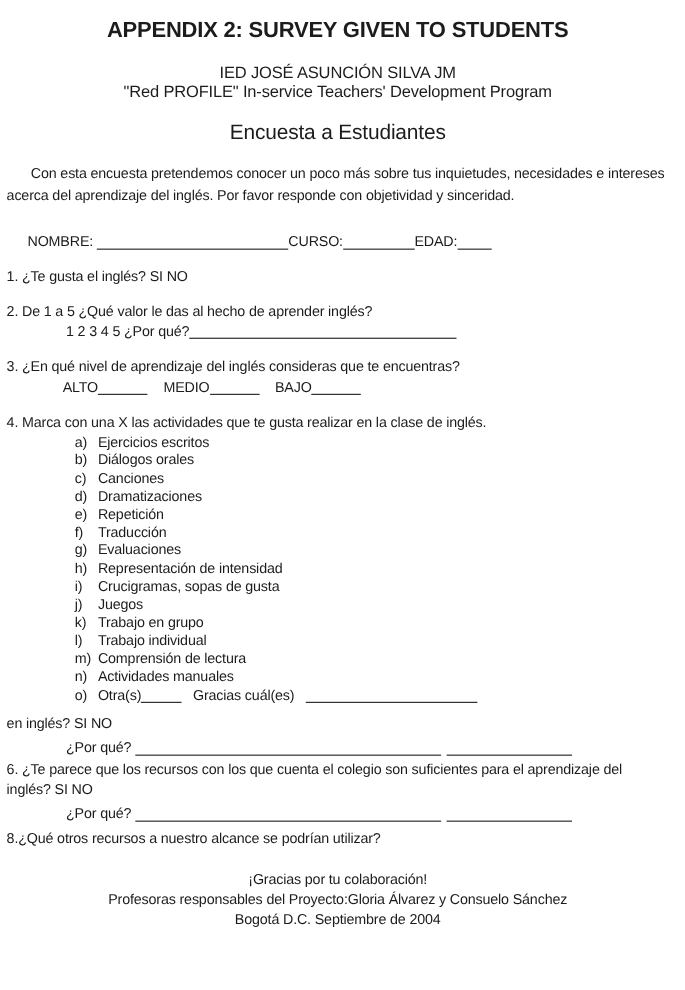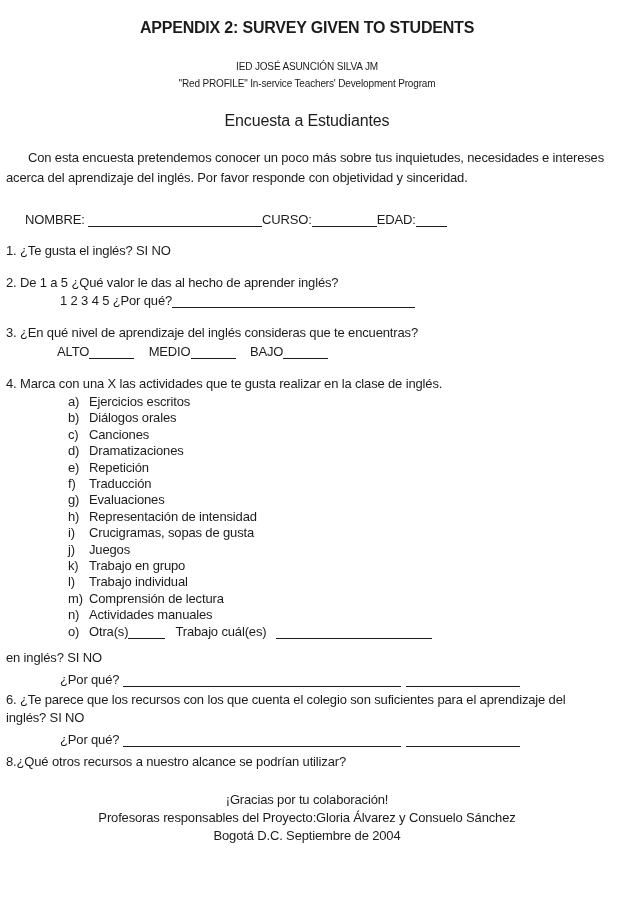--- a/index.html
+++ b/index.html
@@ -11,23 +11,23 @@
     background:#ffffff;
     color:#1c1c1c;
     font-family:"Liberation Sans",sans-serif;
     font-size:13px;line-height:18px;
     letter-spacing:-0.15px;
     box-sizing:border-box;
     padding:18px 15px 8px 6px;
     overflow:hidden;
   }
   .center{text-align:center;}
-  .title{font-size:16px;font-weight:700;line-height:20px;letter-spacing:-0.2px;}
-  .institution{margin-top:20px;font-size:10px;line-height:17px;}
-  .subtitle{margin-top:20px;font-size:16px;line-height:17px;}
+  .title{font-size:20px;font-weight:700;line-height:20px;letter-spacing:-0.2px;}
+  .institution{margin-top:20px;font-size:15px;line-height:17px;}
+  .subtitle{margin-top:20px;font-size:19px;line-height:17px;}
   .intro{margin-top:19px;line-height:20px;}
   .intro .l1{padding-left:22px;white-space:nowrap;}
   .intro .l2{white-space:nowrap;}
   .blank{
     display:inline-block;
     border-bottom:1.5px solid #1c1c1c;
     height:14px;
     vertical-align:-3px;
   }
   .form-row{margin-top:23px;padding-left:19px;white-space:nowrap;}
@@ -150,21 +150,21 @@
         </div>
       <div class="activity">
           <span class="letter">n)</span>
           <span>Actividades manuales</span>
         </div>
       <div class="activity">
         <span class="letter">o)</span>
         <span>Otra(s)</span>
           <span class="blank" style="width:37px"></span>
           <span class="gap10"></span>
-          <span>Trabajo cuál(es)</span>
+          <span>Gracias cuál(es)</span>
           <span class="gap10"></span>
           <span class="blank" style="width:156px"></span>
       </div>
     </div>
   </div>
 
   <div class="q5">
     <div class="q">en inglés? SI NO</div>
     <div class="porque">
       <span>¿Por qué?</span>

